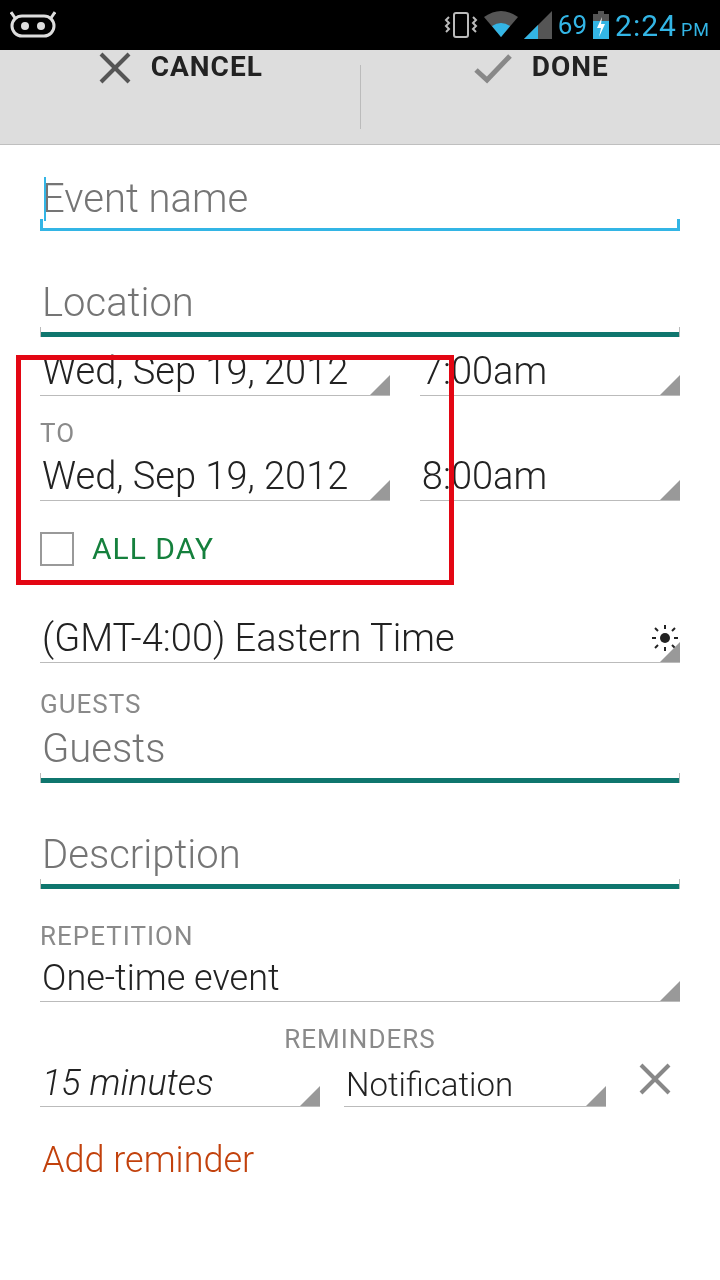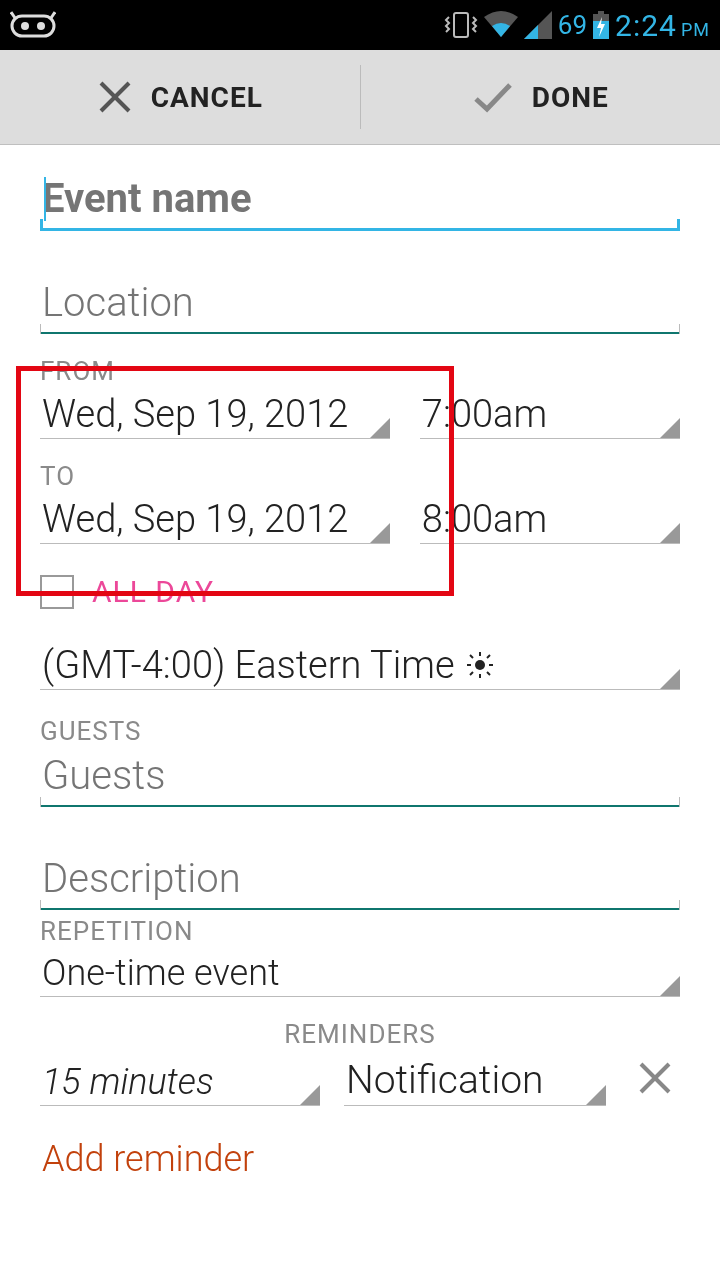--- a/index.html
+++ b/index.html
@@ -26,41 +26,40 @@
   
   .action-bar {
     height: 95px;
     background: #dddddd;
     border-bottom: 1px solid #bfbfbf;
     display: flex;
   }
   .action-btn {
     flex: 1;
     display: flex;
-    align-items: center;
     justify-content: center;
     gap: 18px;
     font-weight: 700;
     font-size: 28px;
     letter-spacing: 1px;
     color: #222;
   }
   .action-divider {
     width: 1px;
     background: #bbb;
     margin: 15px 0;
   }
 
   
   .form { padding: 0 40px; }
   .input-field {
     font-size: 40px;
     color: #222;
     border: none;
-    border-bottom: 2px solid #0f766e;
+    border-bottom: 5px solid #0f766e;
     width: 100%;
     padding: 14px 2px 6px 2px;
     outline: none;
     font-family: inherit;
     font-weight: 300;
     background: transparent;
   }
   .input-field.placeholder { color: #8a8a8a; }
   .input-focused {
     border-bottom: 3px solid #33b5e5;
@@ -121,21 +120,21 @@
     display:flex;
     align-items:center;
     gap:18px;
     margin-top:30px;
   }
   .checkbox {
     width:34px;
     height:34px;
     border:2px solid #999;
   }
-  .checkbox-label { font-size:30px; color:#ec4899; letter-spacing:1px; }
+  .checkbox-label { font-size:30px; color:#15803d; letter-spacing:1px; }
 
   .reminder-row { display:flex; gap:24px; align-items:flex-end; margin-top:4px;}
   .rem-col1 { flex:0 0 280px;font-style:italic; }
   .rem-col2 { flex:1; }
   .rem-close { width:50px; display:flex; align-items:center; justify-content:center; padding-bottom:10px;}
 
   .add-reminder {
     font-size:36px;
     color:#c2410c;
     font-weight:300;
@@ -205,50 +204,49 @@
       <polyline points="4,20 15,30 38,6" fill="none" stroke="#888" stroke-width="5"></polyline>
     </svg>
     <span>DONE</span>
   </div>
 </div>
 
 <div class="form">
 
   <div class="underline-edges focus-edges" style="margin-top:18px; position:relative;">
     <div class="cursor-line" style="left:4px; top:14px;"></div>
-    <input class="input-field placeholder input-focused" style="color: rgb(138, 138, 138); padding-top: 12px; font-weight: bold;" placeholder="Event name">
+    <input class="input-field placeholder input-focused" style="color: rgb(138, 138, 138); padding-top: 12px;" placeholder="Event name">
   </div>
 
   <div class="underline-edges" style="margin-top:34px;">
     <input class="input-field placeholder" placeholder="Location" style="">
   </div>
 
   <div style="position:relative; margin-top:8px;">
 
-    <div class="section-label">FROM</div>
     <div class="date-row">
       <div class="date-col spinner">Wed, Sep 19, 2012</div>
       <div class="time-col spinner">7:00am</div>
     </div>
 
     <div class="section-label">TO</div>
     <div class="date-row">
       <div class="date-col spinner">Wed, Sep 19, 2012</div>
       <div class="time-col spinner">8:00am</div>
     </div>
 
     <div class="highlight-box" style="left:-24px; top:10px; width:438px; height:230px;"></div>
   </div>
 
   <div class="checkbox-row">
     <div class="checkbox"></div>
     <span class="checkbox-label">ALL DAY</span>
   </div>
 
-  <div class="spinner" style="margin-top:30px; display:flex; align-items:center; gap:12px;">
+  <div class="spinner" style="margin-top:46px; display:flex; align-items:center; gap:12px;justify-content:space-between;">
     <span>(GMT-4:00) Eastern Time</span>
     <svg width="26" height="26" viewBox="0 0 26 26">
       <circle cx="13" cy="13" r="5" fill="#222"></circle>
       <g stroke="#222" stroke-width="2">
         <line x1="13" y1="0" x2="13" y2="4"></line>
           <line x1="13" y1="22" x2="13" y2="26"></line>
         <line x1="0" y1="13" x2="4" y2="13"></line>
           <line x1="22" y1="13" x2="26" y2="13"></line>
         <line x1="3" y1="3" x2="6" y2="6"></line>
           <line x1="20" y1="20" x2="23" y2="23"></line>
@@ -260,27 +258,27 @@
 
   <div class="section-label" style="margin-top:26px;">GUESTS</div>
   <div class="underline-edges">
     <input class="input-field placeholder" style="padding-top: 4px;" placeholder="Guests">
   </div>
 
   <div class="underline-edges" style="margin-top:34px;">
     <input class="input-field placeholder" placeholder="Description" style="">
   </div>
 
-  <div class="section-label" style="margin-top:6px;">REPETITION</div>
+  <div class="section-label" style="margin-top:32px;">REPETITION</div>
   <div class="spinner" style="font-size:36px;">One-time event</div>
 
   <div class="section-label" style="margin-top:22px;text-align:center;">REMINDERS</div>
   <div class="reminder-row">
     <div class="rem-col1 spinner" style="font-size:36px;">15 minutes</div>
-    <div class="rem-col2 spinner" style="font-size:39px;">Notification</div>
+    <div class="rem-col2 spinner" style="font-size:33px;">Notification</div>
     <div class="rem-close">
       <svg width="36" height="36" viewBox="0 0 36 36">
         <line x1="4" y1="4" x2="32" y2="32" stroke="#888" stroke-width="4"></line>
         <line x1="32" y1="4" x2="4" y2="32" stroke="#888" stroke-width="4"></line>
       </svg>
     </div>
   </div>
 
   <div class="add-reminder">Add reminder</div>
 

